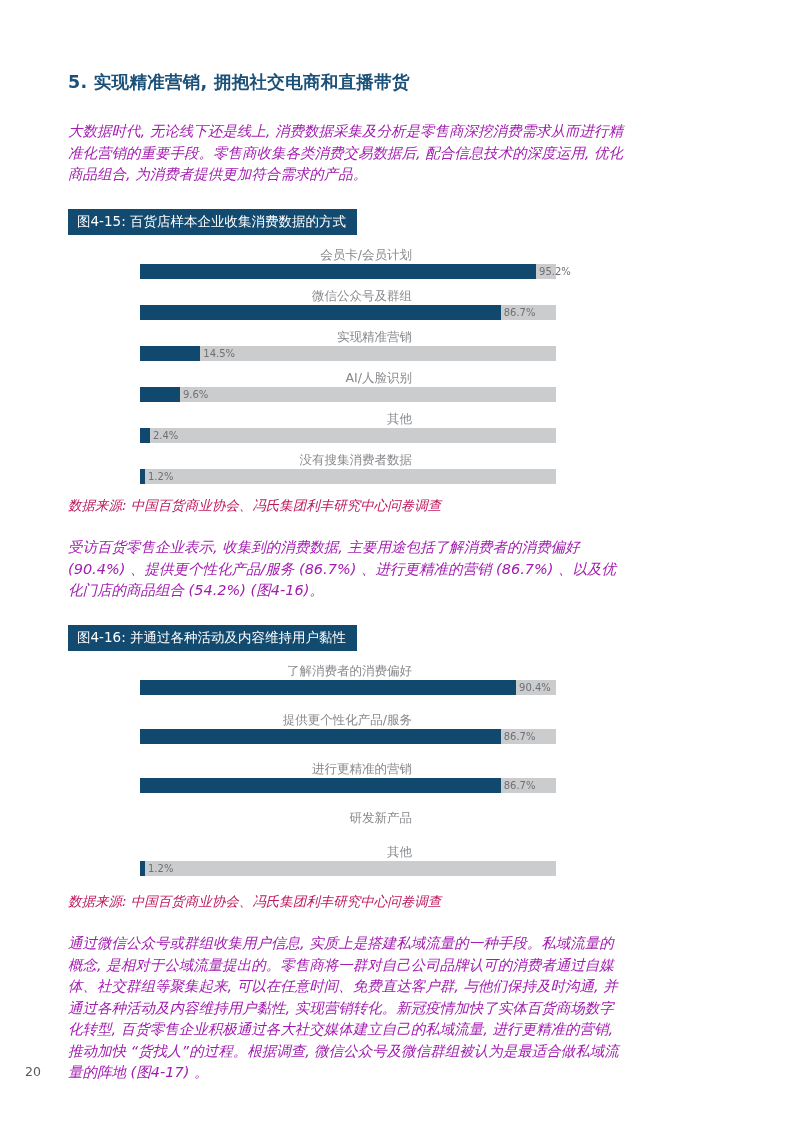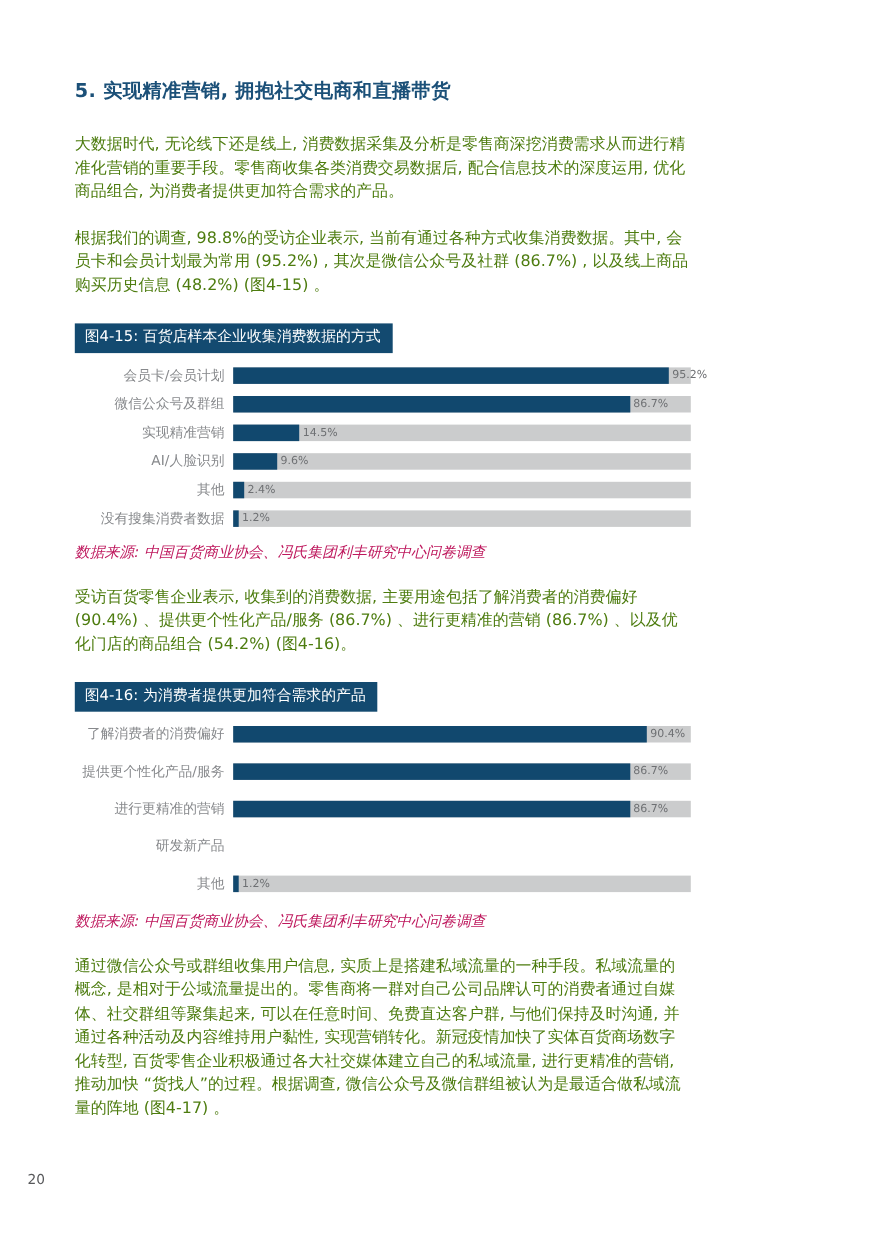--- a/index.html
+++ b/index.html
@@ -21,38 +21,40 @@
   .heading {
     font-size: 17.5px;
     font-weight: bold;
     color: #1b5078;
     margin: 0 0 27px 0;
     letter-spacing: 0.3px;
   }
   .para {
     font-size: 14.5px;
     line-height: 21.5px;
-    color: #4d7c0f;
+    color: #a21caf;
     margin: 0 0 21px 0;
+    font-style: italic;
   }
   .chart-block { margin: 0 0 6px 0; }
   .chart-title {
     display: inline-block;
     background: #134a70;
     color: #ffffff;
     font-size: 13.5px;
     line-height: 1;
     padding: 6px 11px 7px 9px;
     margin: 2px 0 12px 0;
   }
   .chart-rows { }
   .chart-row {
     display: flex;
     align-items: center;
     margin-bottom: 9px;
+    flex-direction: column;
   }
   .chart-rows.tall .chart-row { margin-bottom: 17px; }
   .chart-label {
     flex: none;
     width: 136px;
     text-align: right;
     font-size: 12.5px;
     color: #87898c;
     margin-right: 8px;
     white-space: nowrap;
@@ -95,21 +97,20 @@
 </head>
 <body>
 
 <div class="page">
   <div class="content">
 
     <h1 class="heading">5. 实现精准营销, 拥抱社交电商和直播带货</h1>
 
     <p class="para">大数据时代, 无论线下还是线上, 消费数据采集及分析是零售商深挖消费需求从而进行精准化营销的重要手段。零售商收集各类消费交易数据后, 配合信息技术的深度运用, 优化商品组合, 为消费者提供更加符合需求的产品。</p>
 
-    <p class="para">根据我们的调查, 98.8%的受访企业表示, 当前有通过各种方式收集消费数据。其中, 会员卡和会员计划最为常用 (95.2%) , 其次是微信公众号及社群 (86.7%) , 以及线上商品购买历史信息 (48.2%)  (图4-15) 。</p>
 
     <div class="chart-block">
       <div class="chart-title">图4-15: 百货店样本企业收集消费数据的方式</div>
       <div class="chart-rows">
           <div class="chart-row">
             <div class="chart-label">会员卡/会员计划</div>
             <div class="chart-track">
               <div class="chart-fill" style="width: 95.2%;"></div>
               <span class="chart-value">95.2%</span>
             </div>
@@ -149,21 +150,21 @@
               <span class="chart-value">1.2%</span>
             </div>
           </div>
         </div>
       <div class="source-note">数据来源: 中国百货商业协会、冯氏集团利丰研究中心问卷调查</div>
     </div>
 
     <p class="para">受访百货零售企业表示, 收集到的消费数据, 主要用途包括了解消费者的消费偏好 (90.4%) 、提供更个性化产品/服务 (86.7%) 、进行更精准的营销 (86.7%) 、以及优化门店的商品组合 (54.2%) (图4-16)。</p>
 
     <div class="chart-block">
-      <div class="chart-title">图4-16: 为消费者提供更加符合需求的产品</div>
+      <div class="chart-title">图4-16: 并通过各种活动及内容维持用户黏性</div>
       <div class="chart-rows tall">
           <div class="chart-row">
             <div class="chart-label">了解消费者的消费偏好</div>
             <div class="chart-track">
               <div class="chart-fill" style="width: 90.4%;"></div>
               <span class="chart-value">90.4%</span>
             </div>
           </div>
           <div class="chart-row">
             <div class="chart-label">提供更个性化产品/服务</div>

